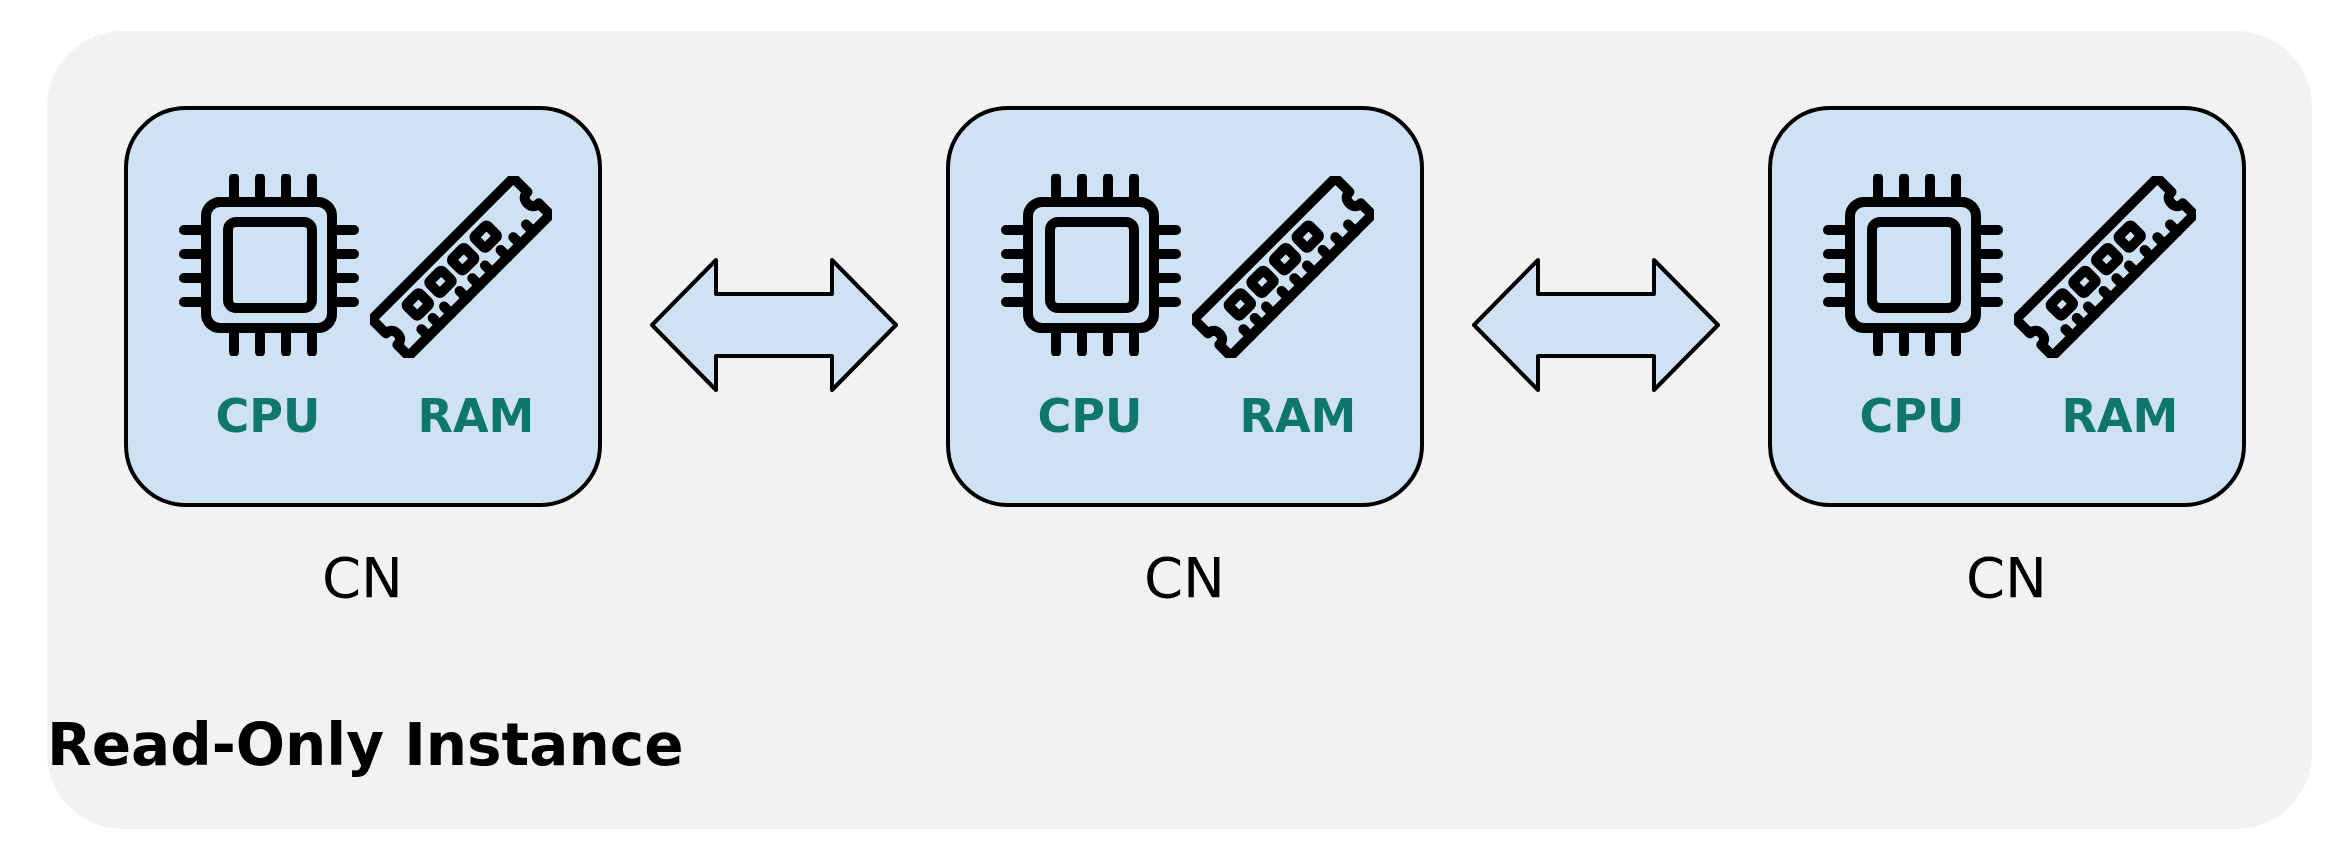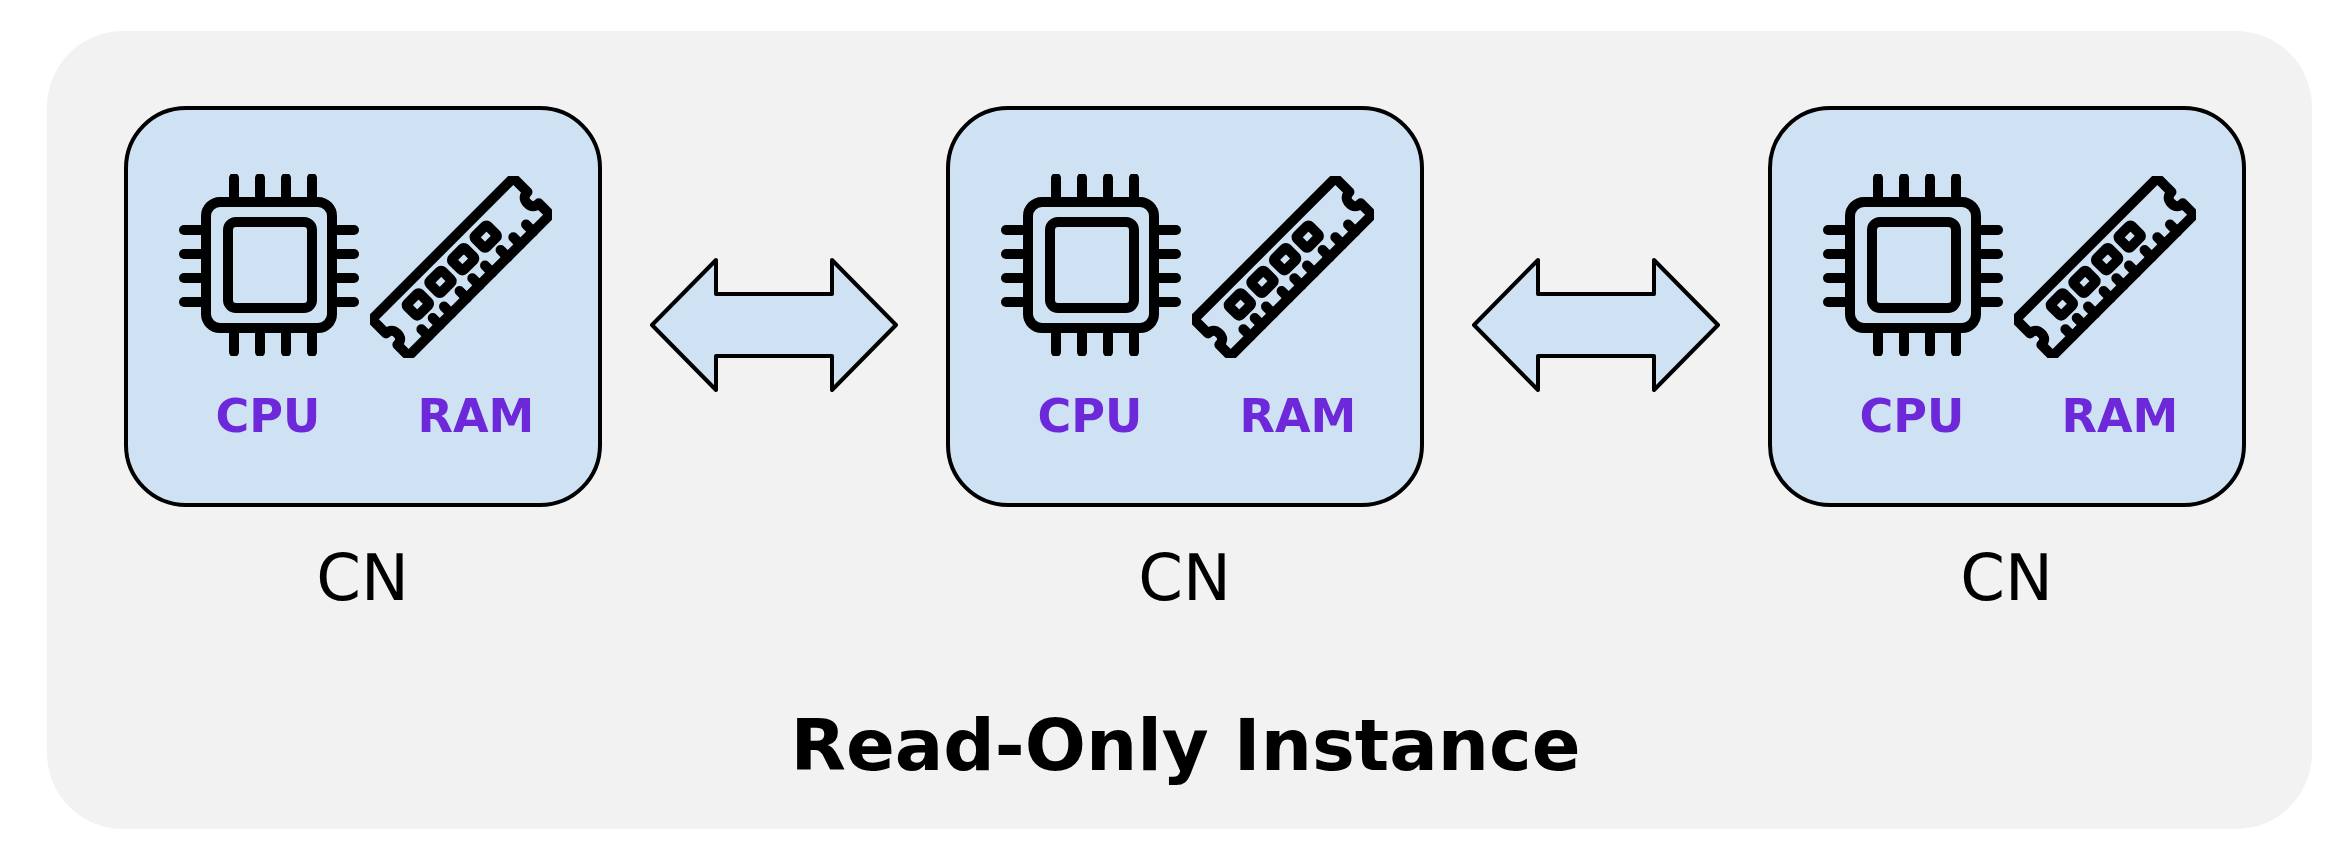--- a/index.html
+++ b/index.html
@@ -7,28 +7,28 @@
          font-family: "DejaVu Sans", sans-serif; }
   .panel { position: absolute; left: 47px; top: 31px; width: 2265px; height: 798px;
            background: #f2f2f2; border-radius: 76px; }
   .node { position: absolute; top: 106px; width: 470px; height: 393px;
           background: #cfe2f3; border: 4px solid #000; border-radius: 62px; }
   .node .icon { position: absolute; }
   .node .cpu-icon { left: 50px; top: 64px; width: 182px; height: 182px; }
   .node .ram-icon { left: 242px; top: 66px; width: 182px; height: 182px; }
   .node .lbl { position: absolute; top: 278px; width: 160px; text-align: center;
                font-family: "DejaVu Sans", sans-serif; font-weight: bold; font-size: 46px;
-               color: #6d28d9; line-height: 56px; }
+               color: #0f766e; line-height: 56px; }
   .node .lbl-cpu { left: 60px; }
   .node .lbl-ram { left: 268px; }
   .cn { position: absolute; top: 528px; width: 477px; text-align: center;
-        font-family: "DejaVu Sans", sans-serif; font-size: 64px; line-height: 100px; color: #000; }
+        font-family: "DejaVu Sans", sans-serif; font-size: 56px; line-height: 100px; color: #000; }
   .arrow { position: absolute; top: 256px; width: 252px; height: 138px; }
-  .title { position: absolute; left: 53px; width: 2265px; top: 690px; text-align: center;
-           font-family: "DejaVu Sans", sans-serif; font-weight: bold; font-size: 72px;
+  .title { position: absolute; left: 47px; width: 2265px; top: 690px; 
+           font-family: "DejaVu Sans", sans-serif; font-weight: bold; font-size: 58px;
            line-height: 110px; color: #000; }
 </style>
 </head>
 <body>
 
 <svg width="0" height="0" style="position:absolute">
   <defs>
     <symbol id="sym-cpu" viewBox="0 0 182 182">
       <g fill="none" stroke="#000" stroke-width="10" stroke-linecap="round" stroke-linejoin="round">
         <rect x="28" y="28" width="126" height="126" rx="14"></rect>

